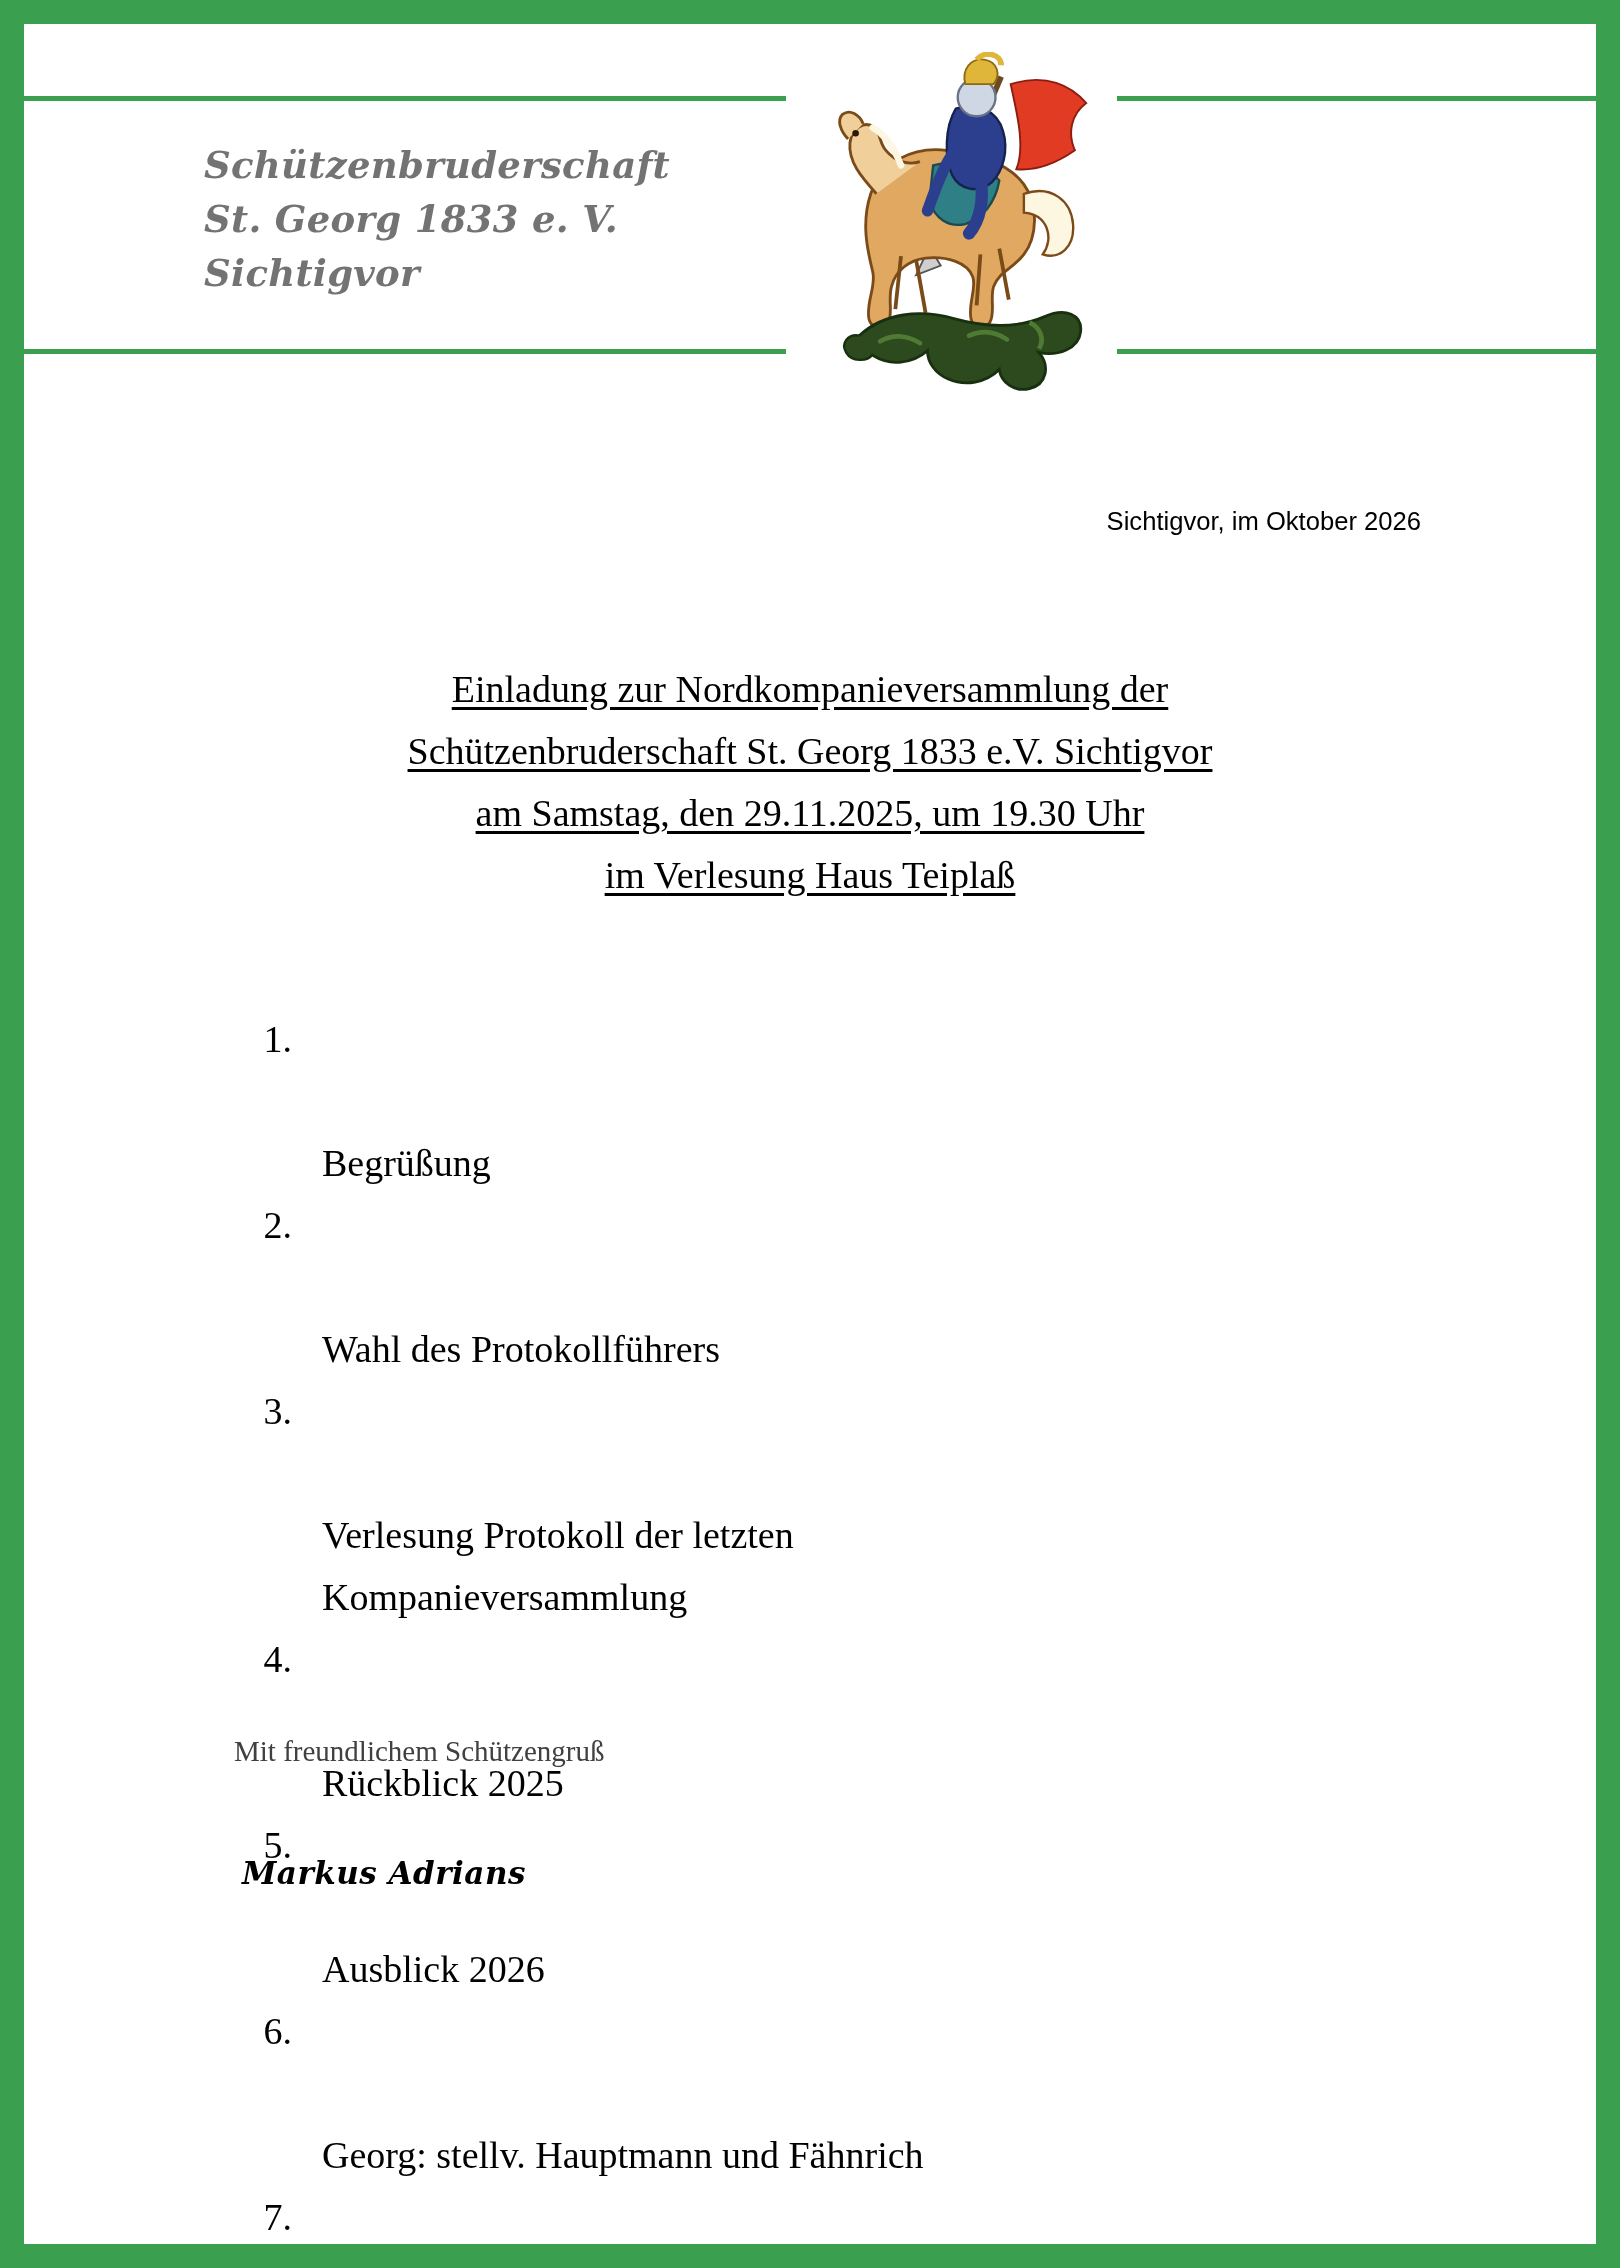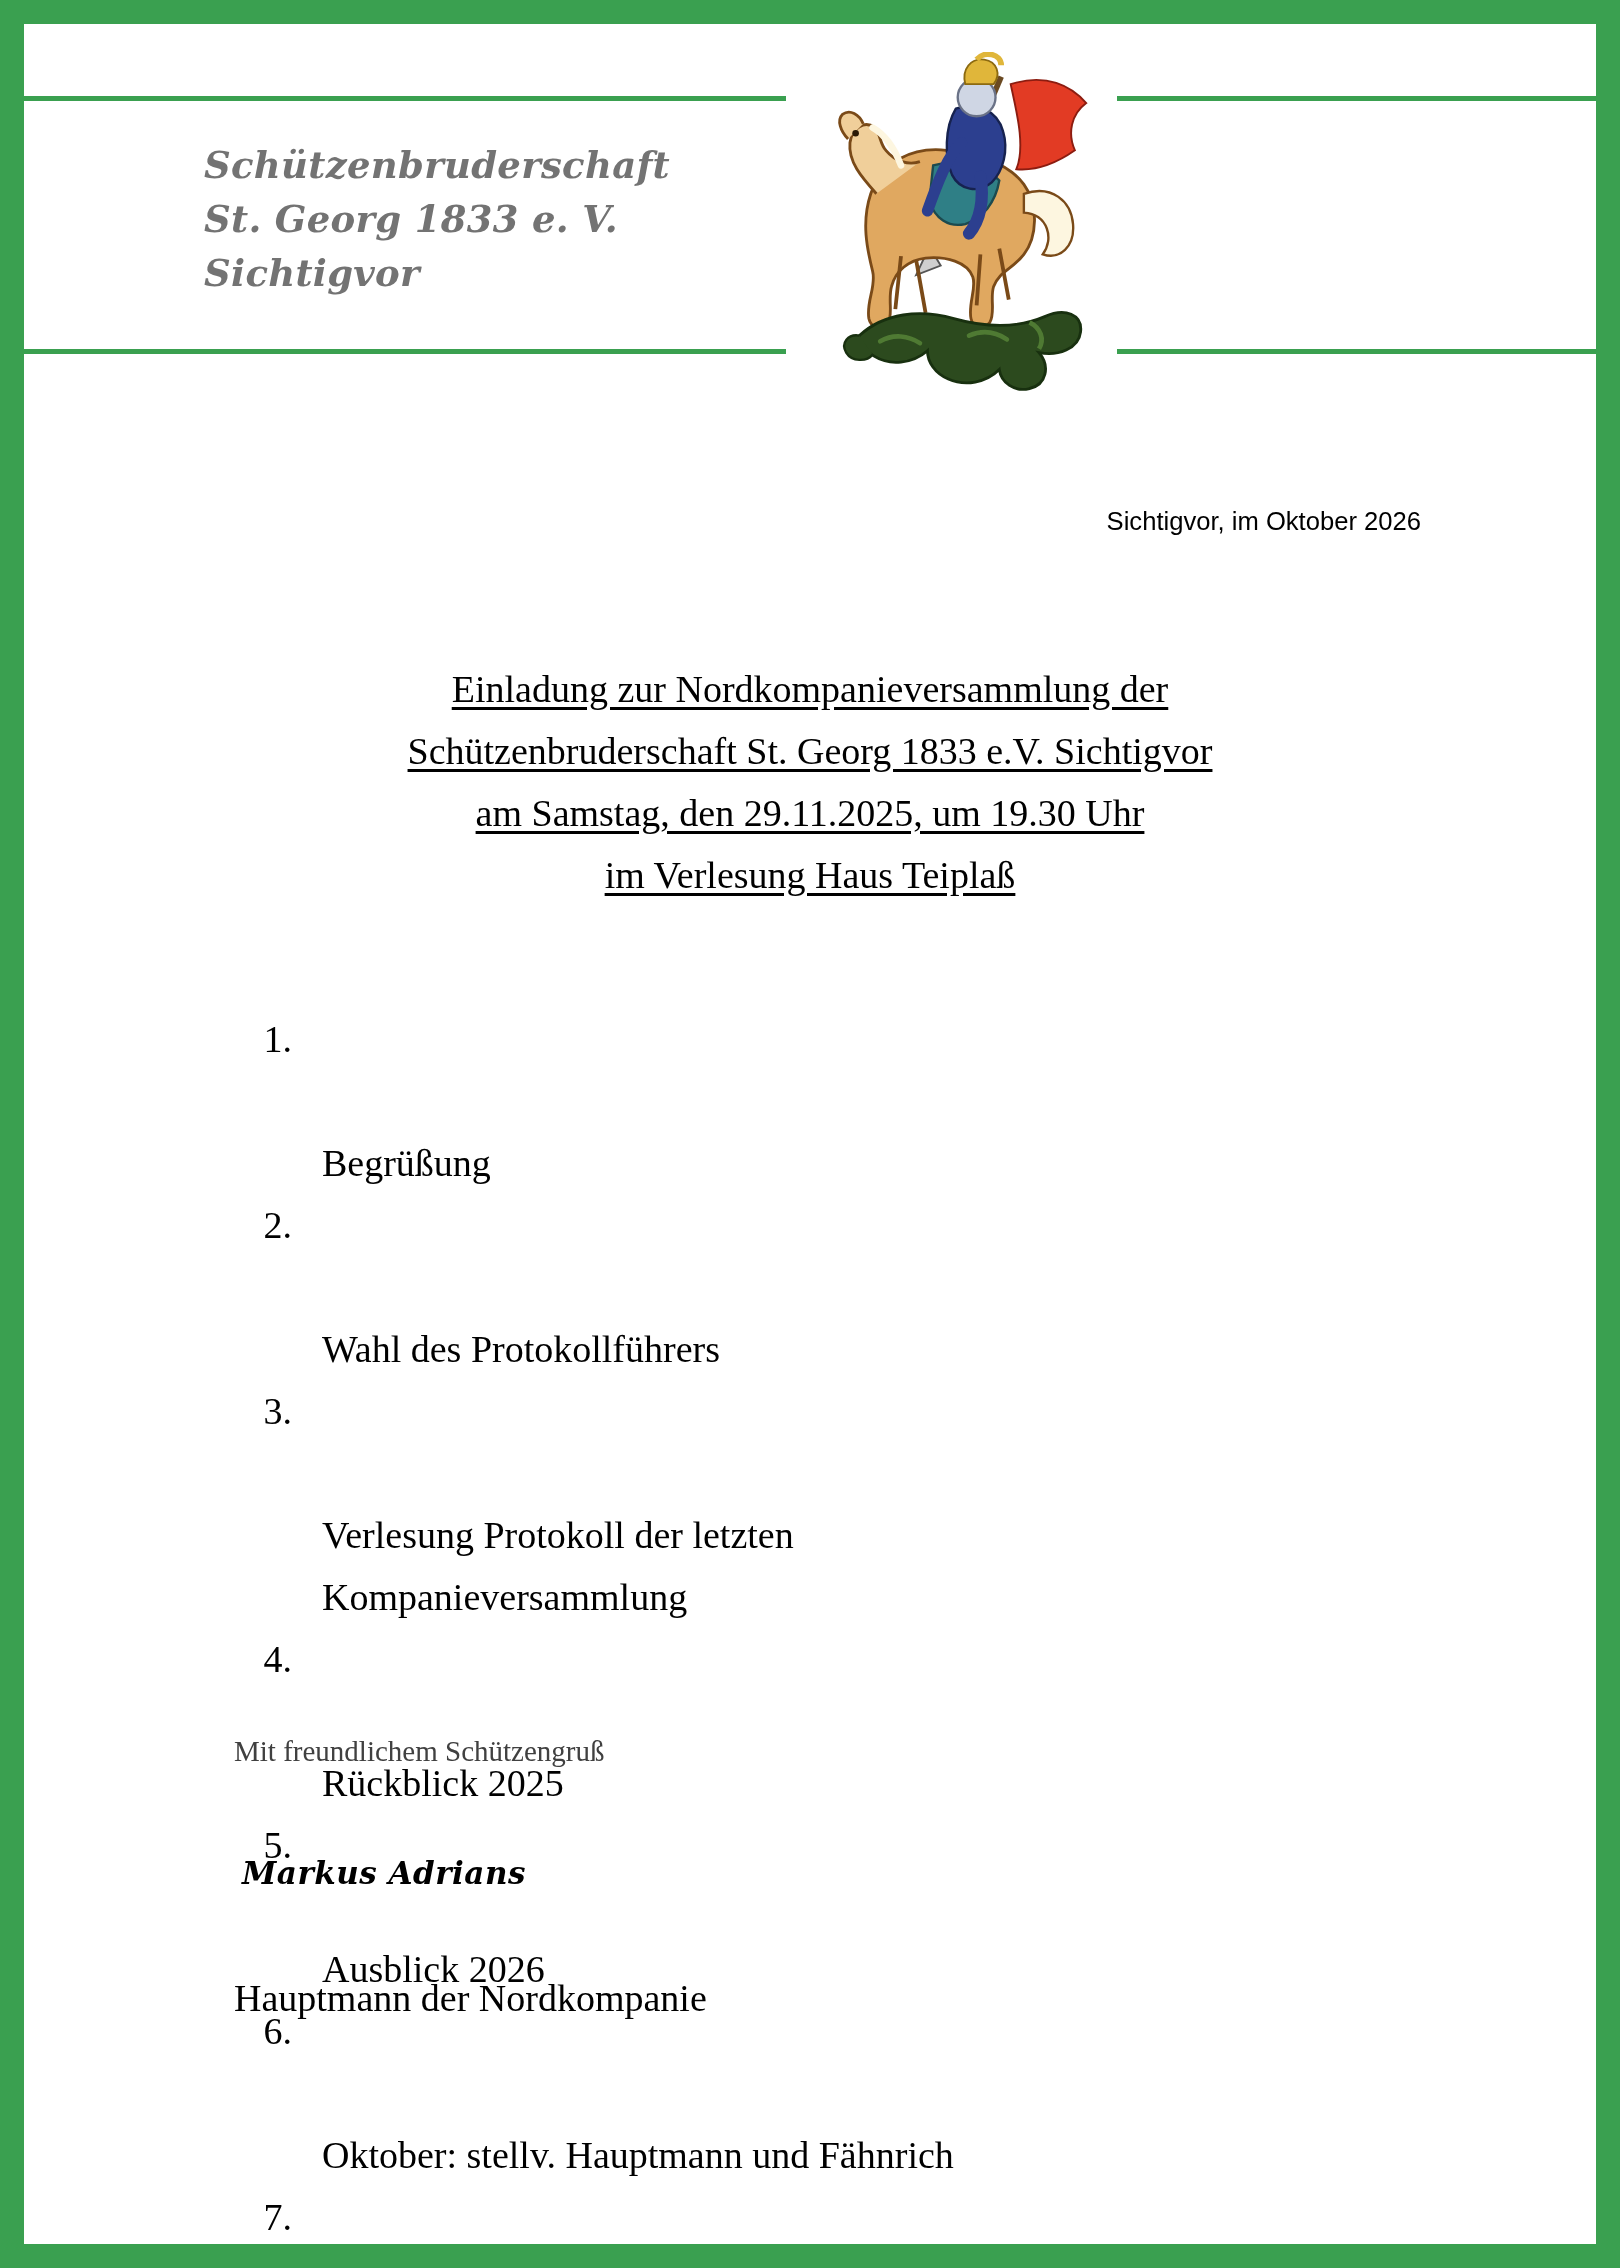--- a/index.html
+++ b/index.html
@@ -253,30 +253,29 @@
       <li>
         <span class="num">4.</span>
         <span>Rückblick 2025</span>
       </li>
       <li>
         <span class="num">5.</span>
         <span>Ausblick 2026</span>
       </li>
       <li>
         <span class="num">6.</span>
-        <span>Oktober: stellv. Hauptmann und Fähnrich</span>
+        <span>Georg: stellv. Hauptmann und Fähnrich</span>
       </li>
       <li>
         <span class="num">7.</span>
         
       </li>
 
     </ol>
 
     <div class="closing">Mit freundlichem Schützengruß</div>
 
     <div class="signature">Markus Adrians</div>
 
-    <div class="role">Hauptmann der Nordkompanie</div>
 
   </div>
 </div>
 
 
 </body></html>

